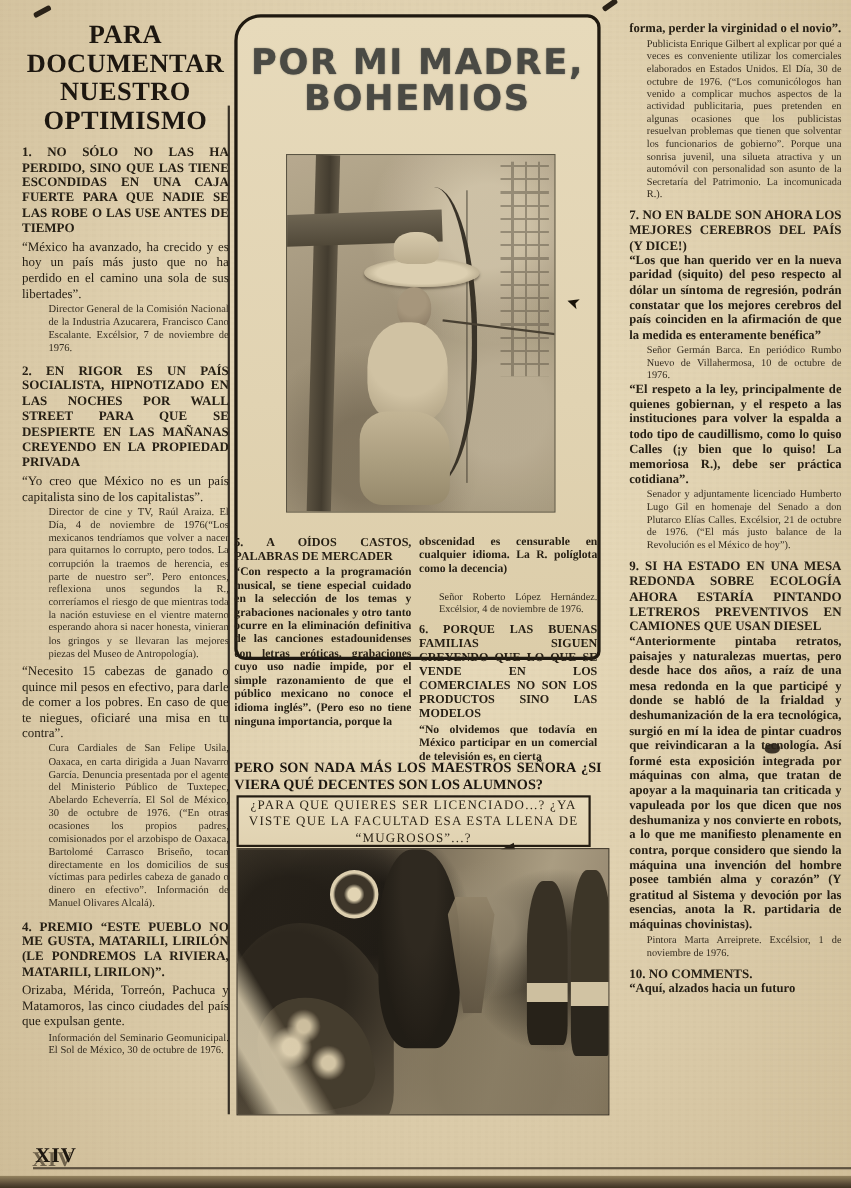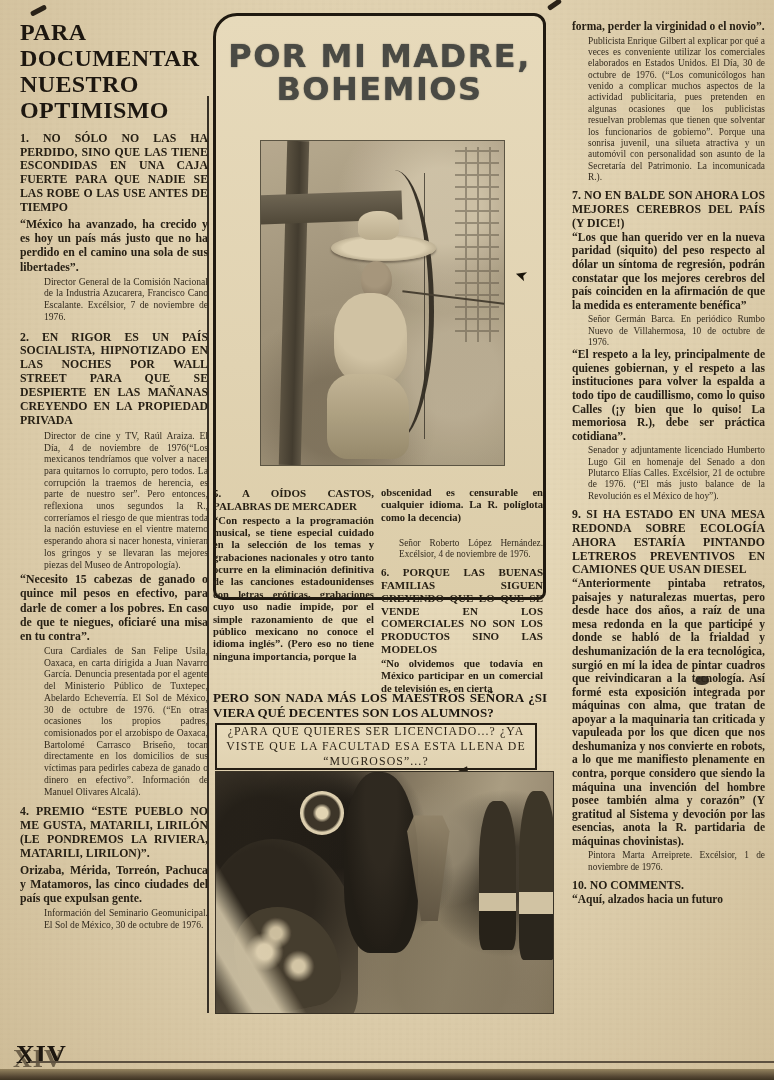--- a/index.html
+++ b/index.html
@@ -8,23 +8,23 @@
     background: radial-gradient(ellipse at 52% 40%, #eadebf 0%, #e0d1b0 50%, #cfbd98 100%);
     font-family:"Liberation Serif", serif; color:#272015;
   }
   .grain {
     position:absolute; inset:0; pointer-events:none; opacity:.25;
     background: repeating-linear-gradient(0deg, rgba(120,100,70,.06) 0 2px, transparent 2px 5px),
                 repeating-linear-gradient(90deg, rgba(120,100,70,.04) 0 3px, transparent 3px 7px);
   }
   
   .left-col { position:absolute; left:20px; top:12px; width:188px; height:1030px; overflow:hidden; }
-  .main-title { font-size:24px; font-weight:bold; line-height:1.08; letter-spacing:.4px; margin:8px 0 6px; color:#1d1710; }
+  .main-title { font-size:24px; font-weight:bold; text-align:center; line-height:1.08; letter-spacing:.4px; margin:8px 0 6px; color:#1d1710; }
   .sec-head { font-size:11.8px; font-weight:bold; text-align:justify; line-height:1.18; margin-top:8px; }
-  .sec-quote { font-size:11.8px; font-weight:bold; text-align:justify; line-height:1.2; margin-top:2px; }
+  .sec-quote { font-size:11.8px; font-weight:normal; text-align:justify; line-height:1.2; margin-top:2px; }
   .sec-attr { font-size:9.6px; line-height:1.22; text-align:justify; padding-left:24px; margin-top:2px; color:#332b1f; }
   .vrule { position:absolute; left:207px; top:96px; width:1.5px; height:917px; background:#373026; }
   
   .feature-box {
     position:absolute; left:213px; top:13px; width:333px; height:587px; box-sizing:border-box;
     border:3px solid #1f1910; border-radius:24px 12px 8px 10px;
     background: linear-gradient(180deg,#e7dabb 0%, #e1d3b2 60%, #dccda9 100%);
   }
   .feature-title { margin-top:24px; text-align:center; font-family:"DejaVu Sans", sans-serif; font-weight:800; color:#4a4a44; }
   .ft-line { font-size:32px; line-height:1.04; letter-spacing:1.5px; text-shadow:0 0 1.2px rgba(60,60,55,.9); }
@@ -91,21 +91,21 @@
   .p2-child1 { position:absolute; left:78%; top:12%; width:11%; height:62%; background:linear-gradient(180deg,#352e22 0 62%, #c9bc9e 62% 74%, #241f16 74%); border-radius:40% 40% 12% 12%; }
   .p2-child2 { position:absolute; left:90%; top:8%; width:11%; height:70%; background:linear-gradient(180deg,#3b3325 0 60%, #cdc0a2 60% 73%, #29231a 73%); border-radius:40% 40% 12% 12%; }
   .p2-table { position:absolute; left:56%; top:18%; width:14%; height:44%; background:linear-gradient(180deg,#8d7f66,#5a4f3d); clip-path:polygon(20% 0,80% 0,95% 15%,70% 100%,35% 100%,5% 15%); opacity:.9; }
   
   .right-col { position:absolute; left:572px; top:20px; width:193px; height:1038px; overflow:hidden; }
   .r-body { font-size:11.5px; font-weight:bold; line-height:1.18; text-align:justify; }
   .r-head { font-size:11.8px; font-weight:bold; line-height:1.17; text-align:justify; margin-top:6px; }
   .r-attr { font-size:9.4px; line-height:1.21; text-align:justify; padding-left:16px; margin-top:2px; color:#332b1f; }
   .ink-blot { position:absolute; left:695px; top:676px; width:14px; height:9px; background:#2a2419; border-radius:60% 40% 50% 50%; opacity:.9; }
   
-  .page-num { position:absolute; left:16px; top:1040px; font-size:26px; font-weight:bold; letter-spacing:1px; color:#1d1710; text-shadow:-3px 4px 0 rgba(45,35,22,.6); }
+  .page-num { position:absolute; left:32px; top:1040px; font-size:19px; font-weight:bold; letter-spacing:1px; color:#1d1710; text-shadow:-3px 4px 0 rgba(45,35,22,.6); }
   .bottom-line { position:absolute; left:30px; top:1061px; width:744px; height:1.5px; background:#5d5140; }
   .bottom-strip { position:absolute; left:0; top:1069px; width:774px; height:11px; background:linear-gradient(180deg,#94835f,#544633 70%,#3e3322); }
   .mark-tl { position:absolute; left:30px; top:8px; width:17px; height:5px; background:#2a2218; transform:rotate(-28deg); border-radius:2px; }
   .mark-tc { position:absolute; left:547px; top:2px; width:15px; height:5px; background:#2a2218; transform:rotate(-35deg); border-radius:2px; }
 </style>
 </head>
 <body>
 
 <div class="page">
   <div class="grain"></div>
@@ -114,20 +114,21 @@
   <div class="vrule"></div>
 
   <div class="left-col">
     <div class="main-title">PARA DOCUMENTAR NUESTRO OPTIMISMO</div>
 
     <div class="sec-head">1. NO SÓLO NO LAS HA PERDIDO, SINO QUE LAS TIENE ESCONDIDAS EN UNA CAJA FUERTE PARA QUE NADIE SE LAS ROBE O LAS USE ANTES DE TIEMPO</div>
     <div class="sec-quote">“México ha avanzado, ha crecido y es hoy un país más justo que no ha perdido en el camino una sola de sus libertades”.</div>
     <div class="sec-attr">Director General de la Comisión Nacional de la Industria Azucarera, Francisco Cano Escalante. Excélsior, 7 de noviembre de 1976.</div>
 
     <div class="sec-head">2. EN RIGOR ES UN PAÍS SOCIALISTA, HIPNOTIZADO EN LAS NOCHES POR WALL STREET PARA QUE SE DESPIERTE EN LAS MAÑANAS CREYENDO EN LA PROPIEDAD PRIVADA</div>
+    <div class="sec-quote">“Yo creo que México no es un país capitalista sino de los capitalistas”.</div>
     <div class="sec-attr">Director de cine y TV, Raúl Araiza. El Día, 4 de noviembre de 1976(“Los mexicanos tendríamos que volver a nacer para quitarnos lo corrupto, pero todos. La corrupción la traemos de herencia, es parte de nuestro ser”. Pero entonces, reflexiona unos segundos la R., correríamos el riesgo de que mientras toda la nación estuviese en el vientre materno esperando ahora si nacer honesta, vinieran los gringos y se llevaran las mejores piezas del Museo de Antropología).</div>
 
     <div class="sec-quote">“Necesito 15 cabezas de ganado o quince mil pesos en efectivo, para darle de comer a los pobres. En caso de que te niegues, oficiaré una misa en tu contra”.</div>
     <div class="sec-attr">Cura Cardiales de San Felipe Usila, Oaxaca, en carta dirigida a Juan Navarro García. Denuncia presentada por el agente del Ministerio Público de Tuxtepec, Abelardo Echeverría. El Sol de México, 30 de octubre de 1976. (“En otras ocasiones los propios padres, comisionados por el arzobispo de Oaxaca, Bartolomé Carrasco Briseño, tocan directamente en los domicilios de sus víctimas para pedirles cabeza de ganado o dinero en efectivo”. Información de Manuel Olivares Alcalá).</div>
 
     <div class="sec-head">4. PREMIO “ESTE PUEBLO NO ME GUSTA, MATARILI, LIRILÓN (LE PONDREMOS LA RIVIERA, MATARILI, LIRILON)”.</div>
     <div class="sec-quote">Orizaba, Mérida, Torreón, Pachuca y Matamoros, las cinco ciudades del país que expulsan gente.</div>
     <div class="sec-attr">Información del Seminario Geomunicipal. El Sol de México, 30 de octubre de 1976.</div>
   </div>
 

